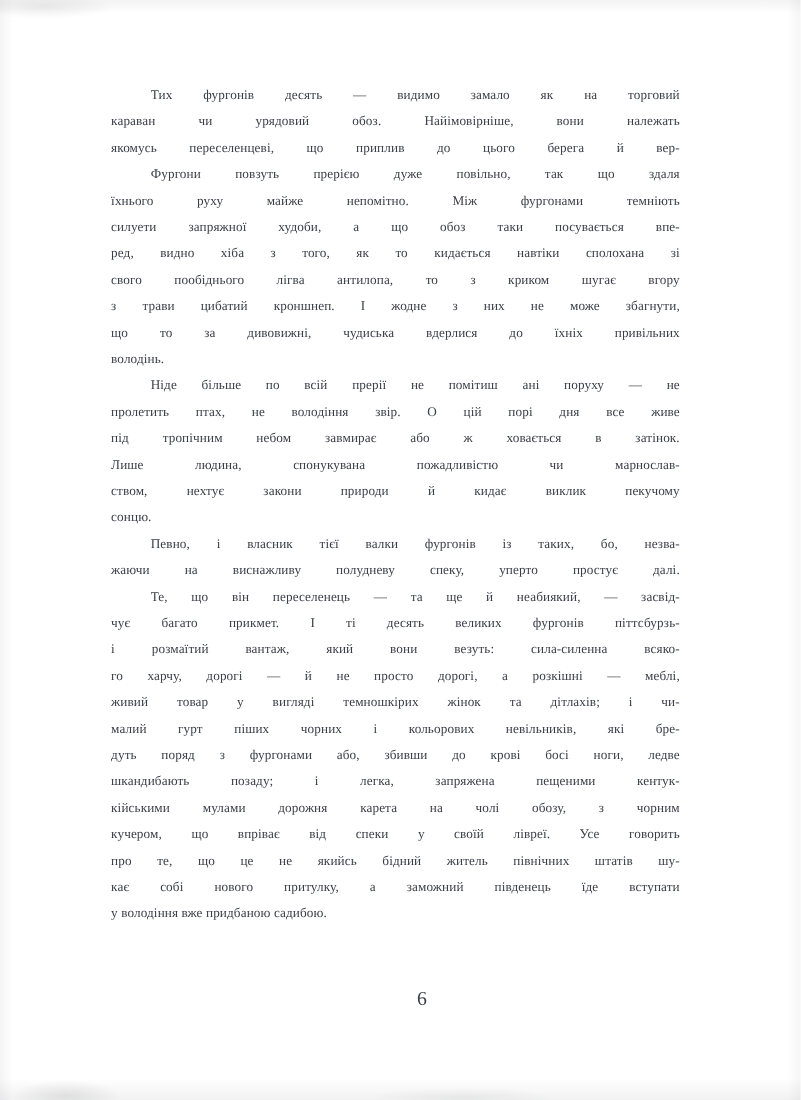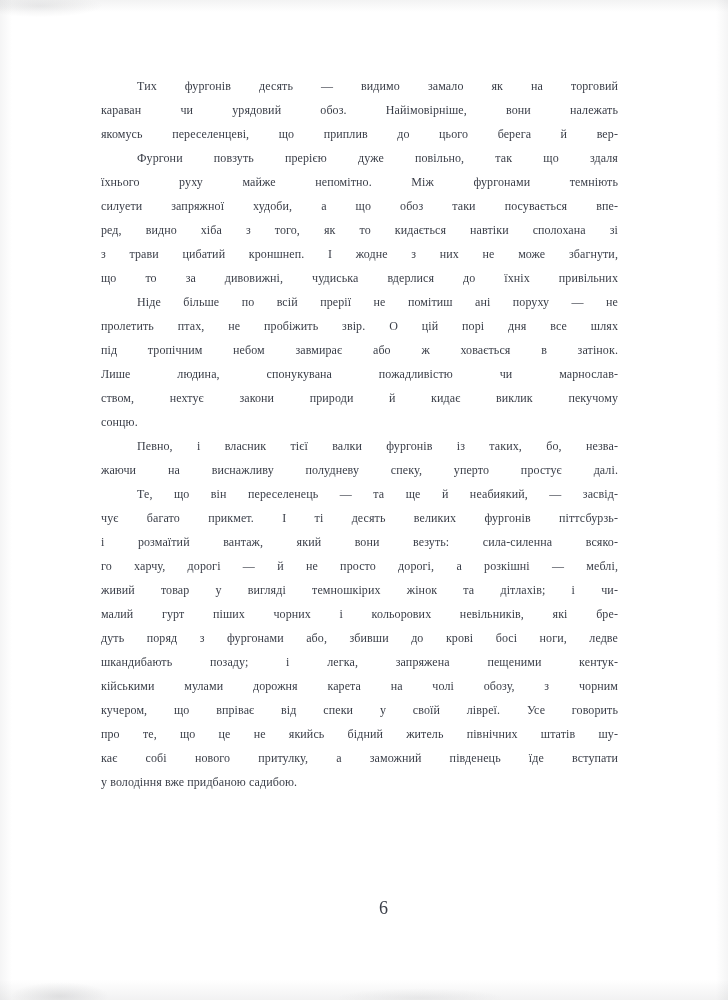--- a/index.html
+++ b/index.html
@@ -67,26 +67,28 @@
       <div class="para">
         <div class="line first">Тих фургонів десять — видимо замало як на торговий</div>
         <div class="line">караван чи урядовий обоз. Найімовірніше, вони належать</div>
         <div class="line">якомусь переселенцеві, що приплив до цього берега й вер-</div>
       </div>
       <div class="para">
         <div class="line first">Фургони повзуть прерією дуже повільно, так що здаля</div>
         <div class="line">їхнього руху майже непомітно. Між фургонами темніють</div>
         <div class="line">силуети запряжної худоби, а що обоз таки посувається впе-</div>
         <div class="line">ред, видно хіба з того, як то кидається навтіки сполохана зі</div>
+        <div class="line">свого пообіднього лігва антилопа, то з криком шугає вгору</div>
         <div class="line">з трави цибатий кроншнеп. І жодне з них не може збагнути,</div>
         <div class="line">що то за дивовижні, чудиська вдерлися до їхніх привільних</div>
+        <div class="line short">володінь.</div>
       </div>
       <div class="para">
         <div class="line first">Ніде більше по всій прерії не помітиш ані поруху — не</div>
-        <div class="line">пролетить птах, не пробіжить звір. О цій порі дня все шлях</div>
+        <div class="line">пролетить птах, не володіння звір. О цій порі дня все живе</div>
         <div class="line">під тропічним небом завмирає або ж ховається в затінок.</div>
         <div class="line">Лише людина, спонукувана пожадливістю чи марнослав-</div>
         <div class="line">ством, нехтує закони природи й кидає виклик пекучому</div>
         <div class="line short">сонцю.</div>
       </div>
       <div class="para">
         <div class="line first">Певно, і власник тієї валки фургонів із таких, бо, незва-</div>
         <div class="line">жаючи на виснажливу полудневу спеку, уперто простує далі.</div>
       </div>
       <div class="para">

